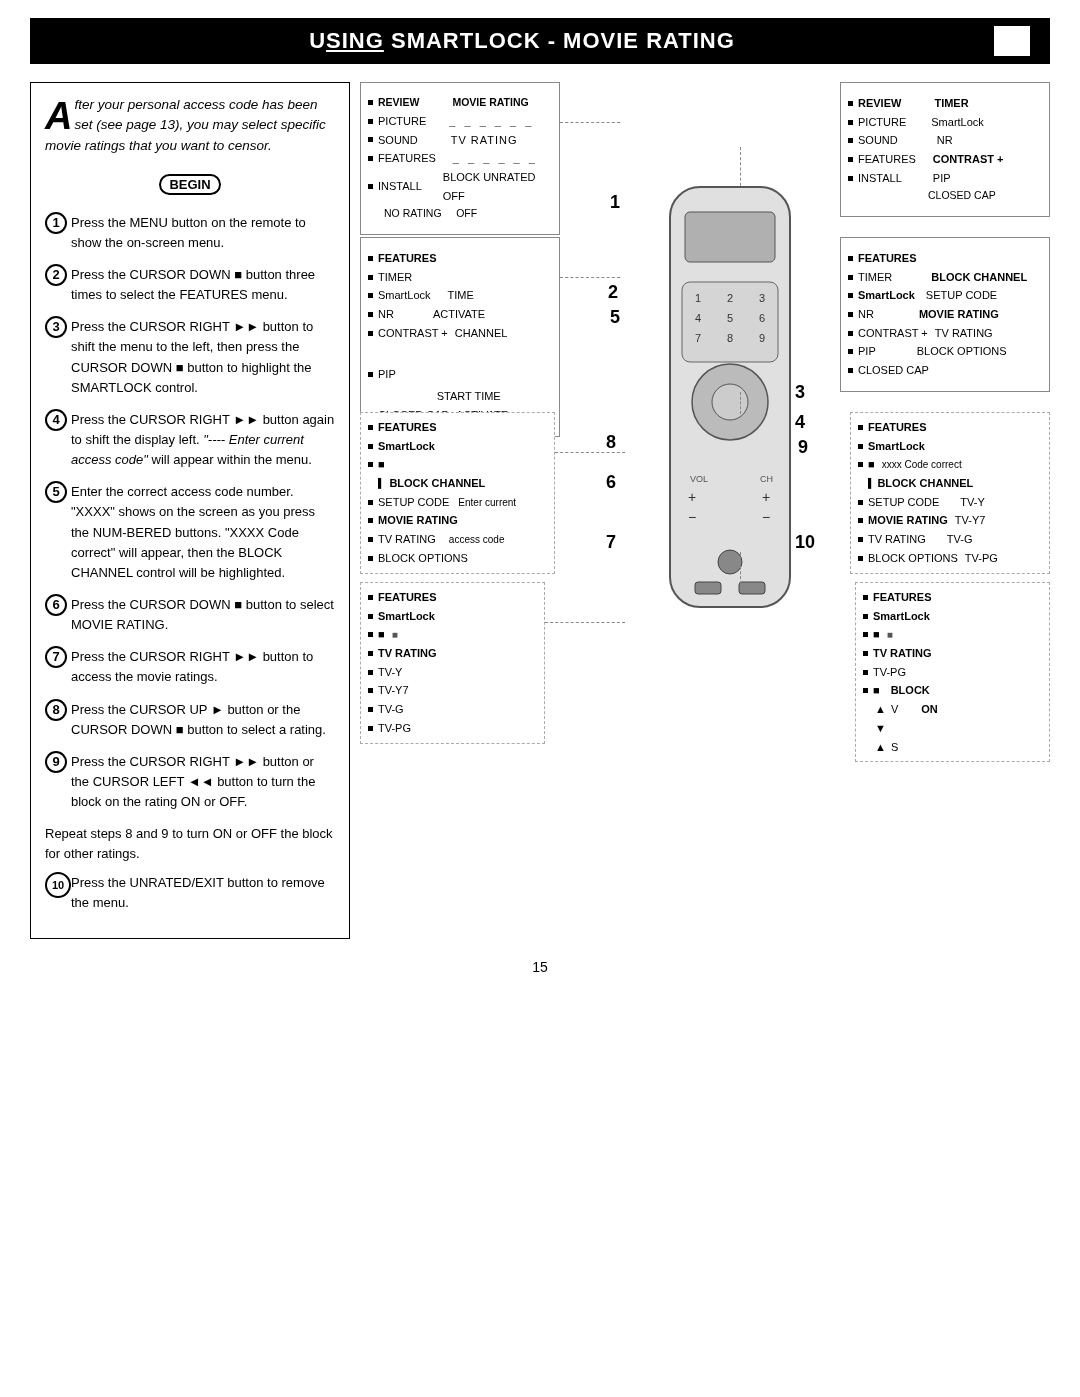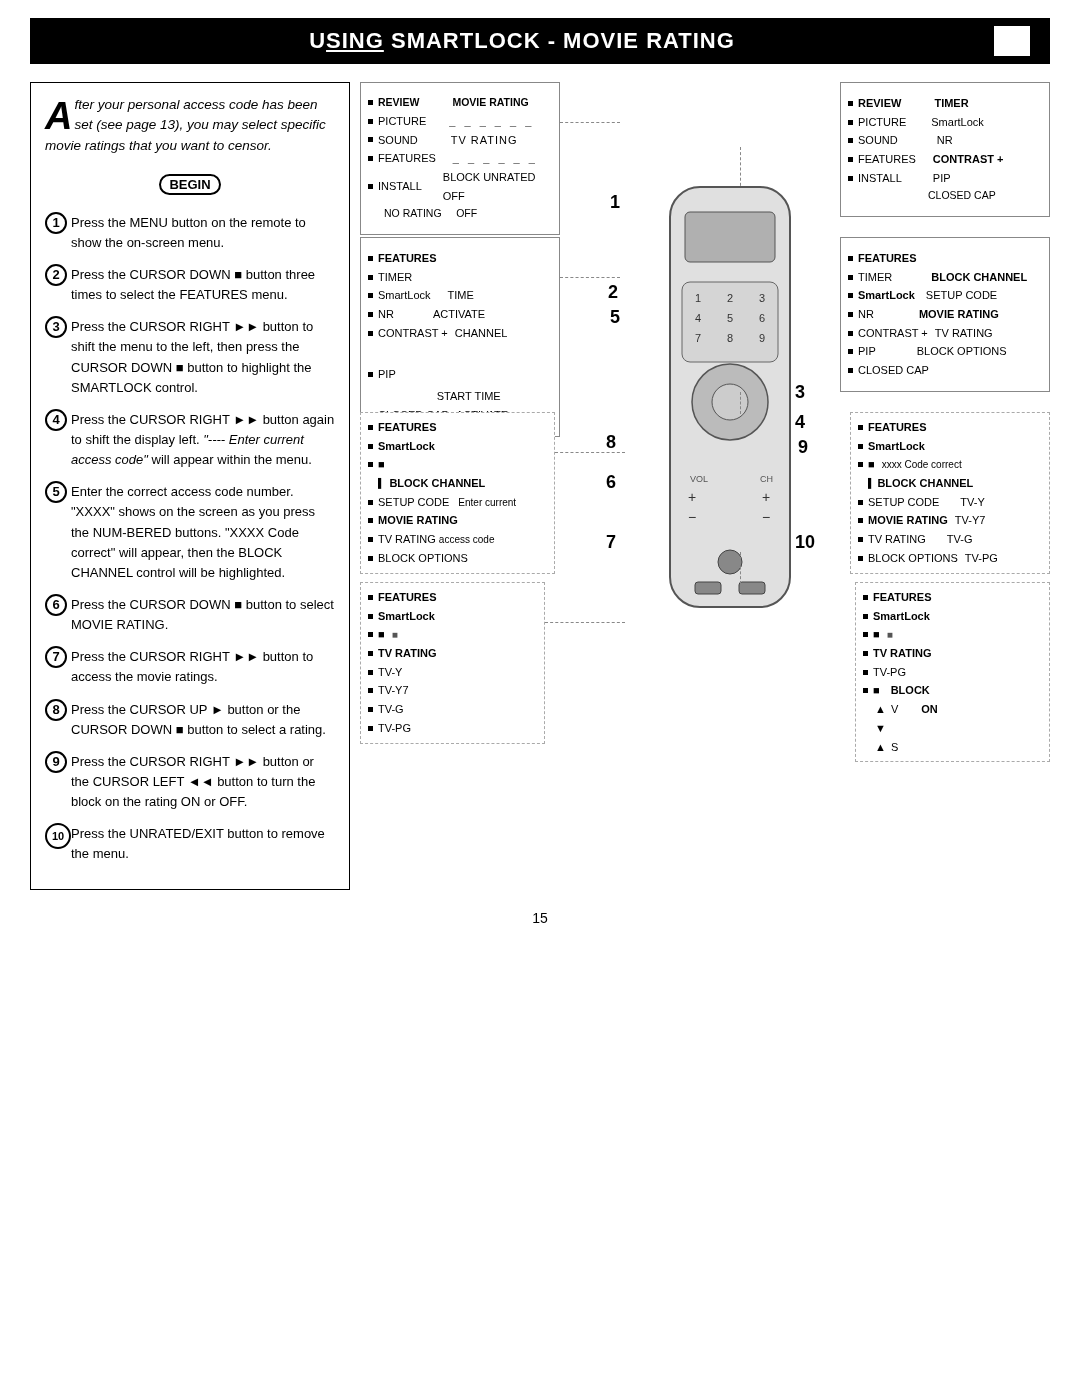--- a/index.html
+++ b/index.html
@@ -261,20 +261,21 @@
     </div>
     <div class="step">
       <div class="step-num"><span class="circle-num">8</span></div>
       <div class="step-content"><b>Press the CURSOR UP ► button or the CURSOR DOWN ■ button to select a rating.</b></div>
     </div>
     <div class="step">
       <div class="step-num"><span class="circle-num">9</span></div>
       <div class="step-content"><b>Press the CURSOR RIGHT ►► button or the CURSOR LEFT ◄◄</b> button to turn the block on the rating ON or OFF.</div>
     </div>
 
+    <div class="repeat-text">Repeat steps 8 and 9 to turn ON or OFF the block for other ratings.</div>
 
     <div class="step">
       <div class="step-num"><span class="circle-num" style="font-size:11px; width:26px; height:26px; line-height:22px;">10</span></div>
       <div class="step-content"><b>Press the UNRATED/EXIT button</b> to remove the menu.</div>
     </div>
 
   </div>
 
   <div class="full-right-panel">
     <div class="remote-and-menus">
@@ -495,21 +496,21 @@
             <span style="margin-left:2px;">SETUP CODE</span>
             <span style="margin-left:6px; font-size:10px;">Enter current</span>
           </div>
         <div class="sub-item">
             <span class="sq"></span>
             <span style="margin-left:2px; font-weight:bold;">MOVIE RATING</span>
           </div>
         <div class="sub-item">
             <span class="sq"></span>
             <span style="margin-left:2px;">TV RATING</span>
-            <span style="margin-left:0; font-size:10px;">access code</span>
+            <span style="margin-left:10px; font-size:10px;">access code</span>
           </div>
         <div class="sub-item">
             <span class="sq"></span>
             <span style="margin-left:2px;">BLOCK OPTIONS</span>
           </div>
       </div>
 
       <div class="abs-menu-dashed" style="right:0; top:330px; width:200px;">
         <div class="sub-item">
             <span class="sq"></span>

